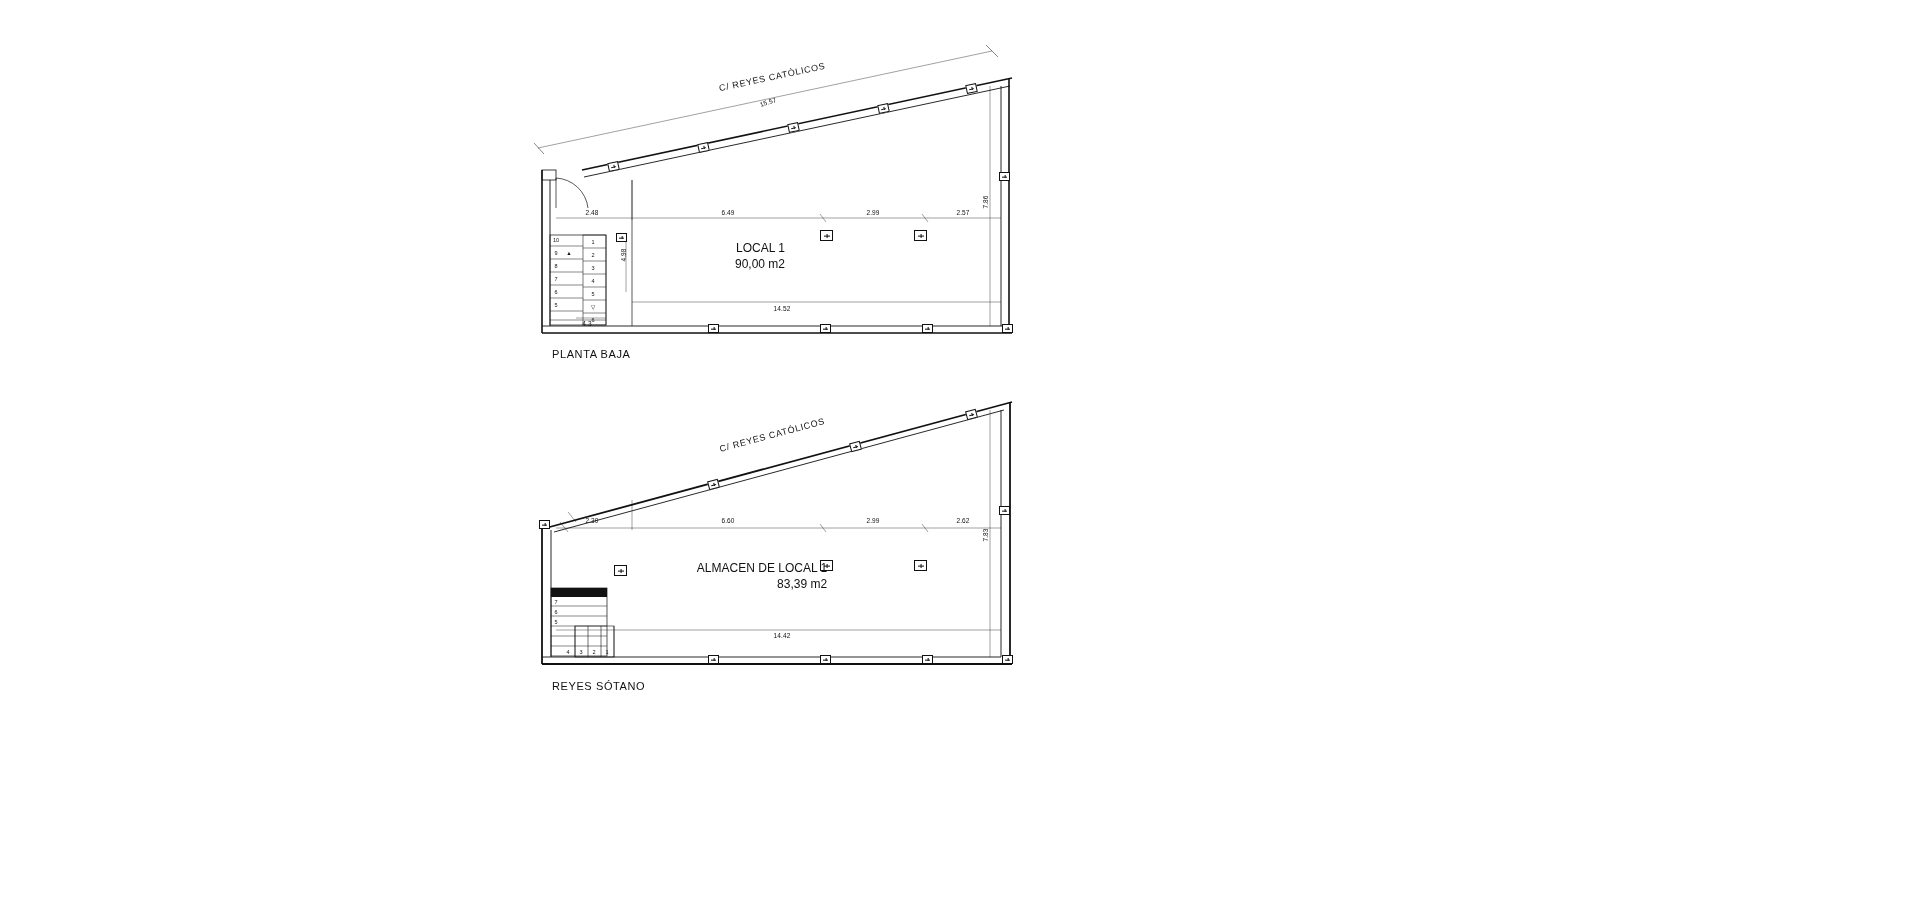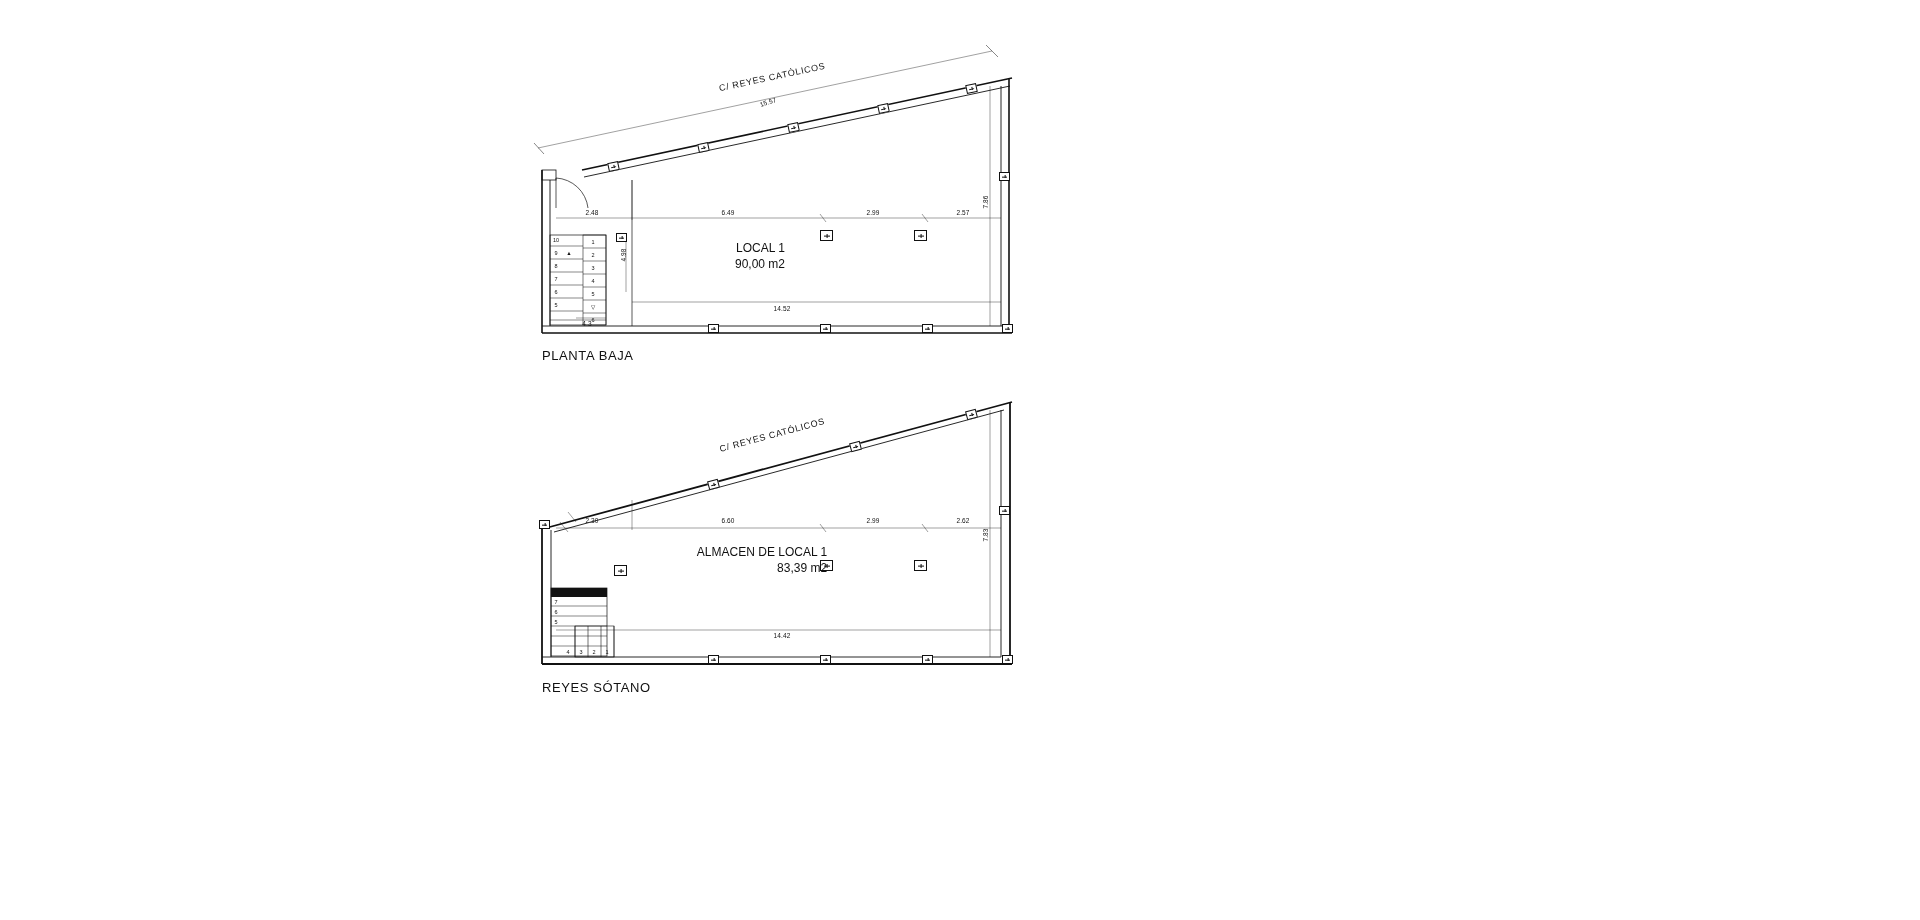--- a/index.html
+++ b/index.html
@@ -21,23 +21,24 @@
     width: 1920px;
     height: 920px;
   }
   .plan {
     position: absolute;
   }
   
   .svgwrap { position: absolute; left: 0; top: 0; }
   .plan-title {
     position: absolute;
-    font-size: 13px;
+    font-size: 11px;
     letter-spacing: 0.6px;
     white-space: nowrap;
+    margin-left: 10px;
   }
   .street {
     position: absolute;
     font-size: 9px;
     letter-spacing: 0.7px;
     white-space: nowrap;
   }
   .room-name {
     position: absolute;
     font-size: 12px;
@@ -300,21 +301,21 @@
 
     <div class="street" style="left:198px; top:50px; transform:rotate(-15deg);">C/ REYES CATÓLICOS</div>
 
     <div class="dim" style="left:72px; top:140px;">2.30</div>
     <div class="dim" style="left:208px; top:140px;">6.60</div>
     <div class="dim" style="left:353px; top:140px;">2.99</div>
     <div class="dim" style="left:443px; top:140px;">2.62</div>
     <div class="dim vert" style="left:465px; top:155px;">7.83</div>
     <div class="dim" style="left:262px; top:255px;">14.42</div>
 
-    <div class="room-name" style="left:242px; top:164px;">
+    <div class="room-name" style="left:242px; top:180px;">
       <span>ALMACEN DE LOCAL 1</span><br>
       <span>83,39 m2</span>
     </div>
 
     <div class="step-num" style="left:36px; top:222px;">7</div>
     <div class="step-num" style="left:36px; top:232px;">6</div>
     <div class="step-num" style="left:36px; top:242px;">5</div>
     <div class="step-num" style="left:36px; top:211px;">▲</div>
 
     <div class="step-num" style="left:48px; top:272px;">4</div>

